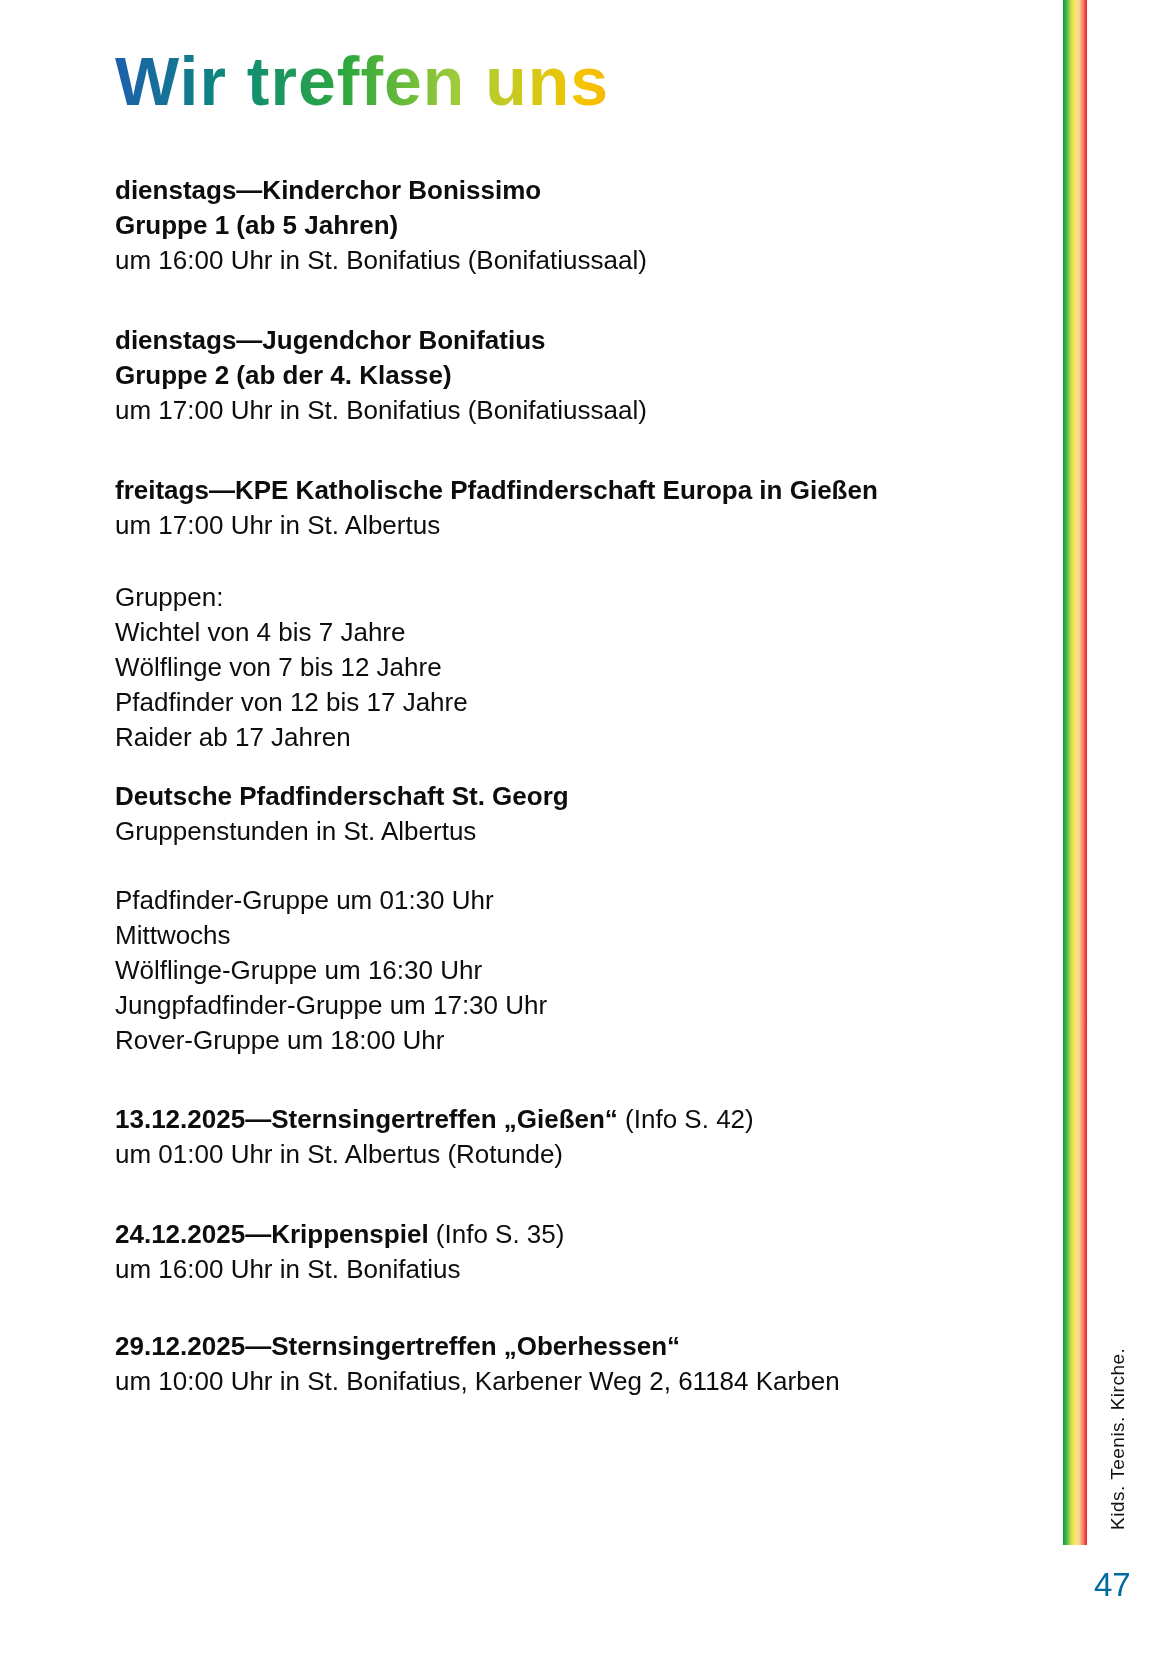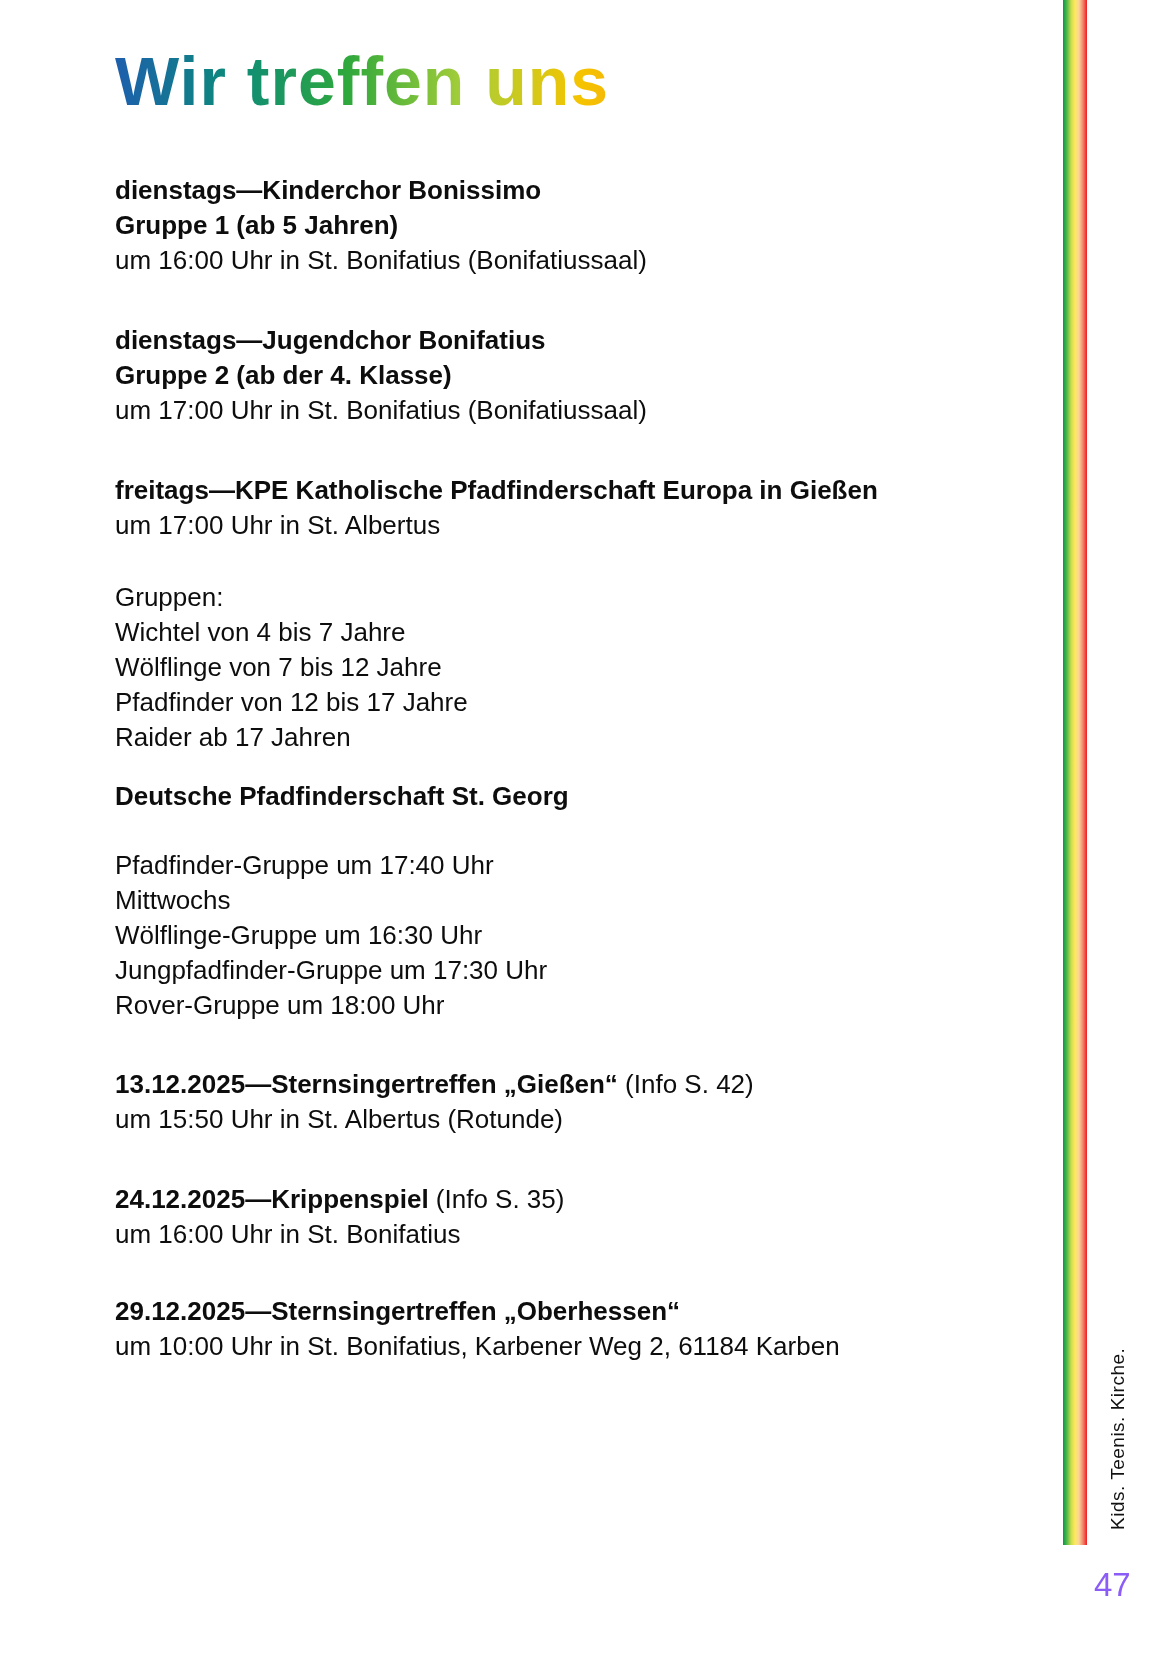--- a/index.html
+++ b/index.html
@@ -70,21 +70,21 @@
     font-size: 19px;
     letter-spacing: 0.5px;
     color: #111111;
     white-space: nowrap;
   }
   .page-number {
     position: absolute;
     left: 1094px;
     top: 1566px;
     font-size: 33px;
-    color: #8b5cf6;
+    color: #0369a1;
   }
 </style>
 </head>
 <body>
 
 <div class="stripe" style="background: linear-gradient(90deg, rgb(0, 154, 73), rgb(86, 185, 71), rgb(200, 220, 75), rgb(255, 233, 94), rgb(251, 212, 155), rgb(244, 131, 106), rgb(236, 28, 36));"></div>
 
 <main class="content">
   <h1 class="page-title grad" style="background-image: linear-gradient(90deg, rgb(29, 95, 173), rgb(12, 138, 122), rgb(47, 168, 60), rgb(166, 206, 57), rgb(245, 196, 0), rgb(247, 148, 29), rgb(241, 90, 36), rgb(237, 28, 36), rgb(182, 36, 103));">Wir treffen uns</h1>
   <div id="sections">
@@ -104,31 +104,32 @@
       </div>
       <div class="section gap-40">
         <div class="line"><span>Gruppen:</span></div>
         <div class="line"><span>Wichtel von 4 bis 7 Jahre</span></div>
         <div class="line"><span>Wölflinge von 7 bis 12 Jahre</span></div>
         <div class="line"><span>Pfadfinder von 12 bis 17 Jahre</span></div>
         <div class="line"><span>Raider ab 17 Jahren</span></div>
       </div>
       <div class="section gap-34">
         <div class="line"><span class="b">Deutsche Pfadfinderschaft St. Georg</span></div>
+        <div class="line"><span>Gruppenstunden in St. Albertus</span></div>
       </div>
       <div class="section gap-44">
-        <div class="line"><span>Pfadfinder-Gruppe um 17:40 Uhr</span></div>
+        <div class="line"><span>Pfadfinder-Gruppe um 01:30 Uhr</span></div>
         <div class="line"><span>Mittwochs</span></div>
         <div class="line"><span>Wölflinge-Gruppe um 16:30 Uhr</span></div>
         <div class="line"><span>Jungpfadfinder-Gruppe um 17:30 Uhr</span></div>
         <div class="line"><span>Rover-Gruppe um 18:00 Uhr</span></div>
       </div>
       <div class="section gap-45">
         <div class="line"><span class="b">13.12.2025—Sternsingertreffen „Gießen“ </span><span>(Info S. 42)</span></div>
-        <div class="line"><span>um 15:50 Uhr in St. Albertus (Rotunde)</span></div>
+        <div class="line"><span>um 01:00 Uhr in St. Albertus (Rotunde)</span></div>
       </div>
       <div class="section gap-42">
         <div class="line"><span class="b">24.12.2025—Krippenspiel </span><span>(Info S. 35)</span></div>
         <div class="line"><span>um 16:00 Uhr in St. Bonifatius</span></div>
       </div>
       <div class="section gap-0">
         <div class="line"><span class="b">29.12.2025—Sternsingertreffen „Oberhessen“</span></div>
         <div class="line"><span>um 10:00 Uhr in St. Bonifatius, Karbener Weg 2, 61184 Karben</span></div>
       </div>
     </div>

